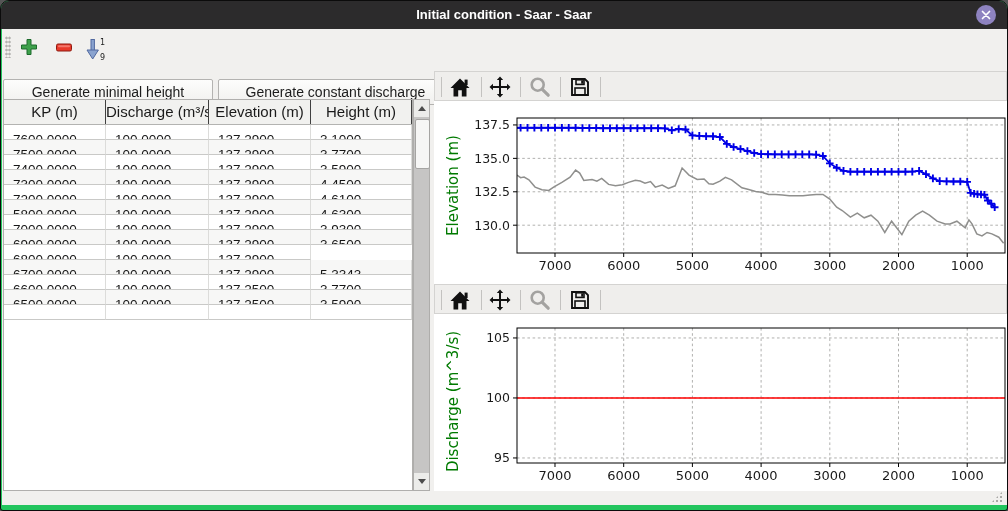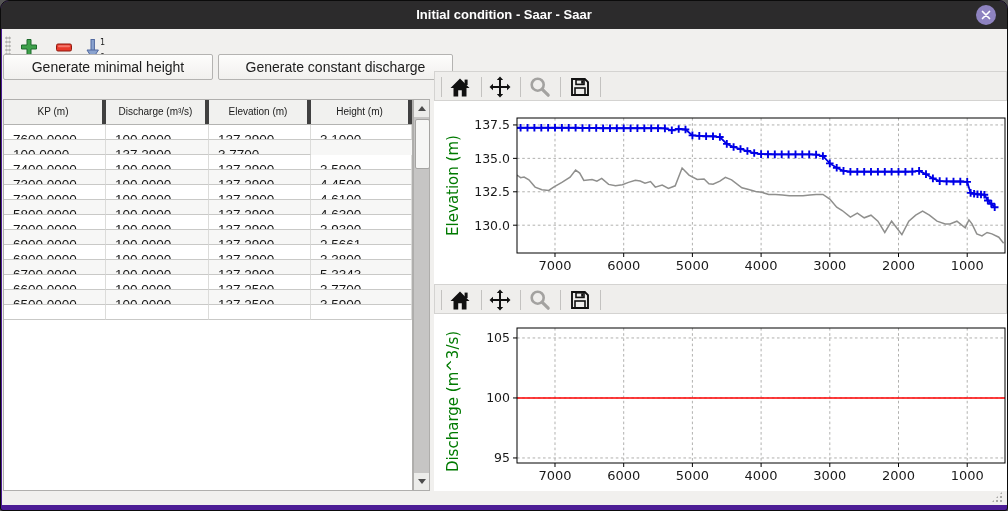--- a/index.html
+++ b/index.html
@@ -1,39 +1,39 @@
 <!DOCTYPE html>
 <html><head>
 <meta charset="utf-8">
 <style>
   html,body{margin:0;padding:0;background:#555;}
-  .window{position:relative;width:1008px;height:511px;background:#4c1d95;border:1px solid #0b0b0b;
+  .window{position:relative;width:1008px;height:511px;background:#22c55e;border:1px solid #0b0b0b;
           border-radius:9px 9px 3px 3px;overflow:hidden;box-sizing:border-box;
           font-family:"Liberation Sans",sans-serif;padding-left:16px;}
   .titlebar{position:absolute;left:0;top:0;width:100%;height:28px;background:#2c2b2c;}
   .title{display:block;line-height:27px;text-align:center;color:#ffffff;font-size:13px;font-weight:bold;}
   .close-btn{position:absolute;right:11px;top:4px;width:20px;height:20px;border-radius:50%;
              background:#8e83c0;display:flex;align-items:center;justify-content:center;cursor:pointer;}
   .main{position:absolute;left:1px;top:28px;width:1005px;height:462px;background:#f1f0ee;}
   
   .edit-toolbar{position:absolute;left:0;top:0;width:100%;height:34px;}
   .tb-handle{position:absolute;left:3px;top:7px;width:6px;height:22px;
              background-image:radial-gradient(#b3b2b0 1px, transparent 1.2px);background-size:3px 4px;}
   .tb-btn{position:absolute;top:6px;width:26px;height:26px;border:none;background:transparent;padding:2px;cursor:pointer;}
   
-  .gen-btn{position:absolute;top:25px;height:26px;background:linear-gradient(#fdfdfc,#f1f0ee);
+  .gen-btn{position:absolute;top:50px;height:26px;background:linear-gradient(#fdfdfc,#f1f0ee);
            border:1px solid #b4b3b1;border-radius:2px;font-family:"Liberation Sans",sans-serif;
            font-size:14px;color:#1c1c1c;cursor:pointer;}
   
   .table{position:absolute;left:1px;top:70px;width:410px;height:392px;background:#ffffff;
          border:1px solid #b0afad;box-sizing:border-box;overflow:hidden;}
   .thead{display:grid;grid-template-columns:102px 103px 102px 101px;height:24px;
          background:#f1f1ef;border-bottom:1px solid #b3b3b1;}
-  .thead .hcell{font-size:10px;color:#1a1a1a;text-align:center;line-height:24px;
-                border-right:4px solid #404040;overflow:hidden;white-space:nowrap;cursor:pointer;}
+  .thead .hcell{font-size:15px;color:#1a1a1a;text-align:center;line-height:24px;
+                border-right:1px solid #404040;overflow:hidden;white-space:nowrap;cursor:pointer;}
   .trow{display:grid;grid-template-columns:102px 103px 102px 101px;height:15px;}
   .trow.alt{background:#f7f7f6;}
   .tcell{font-size:13.5px;color:#161616;padding-left:9px;line-height:29.3px;
          border-right:1px solid #dcdcda;border-bottom:1px solid #c9c9c7;overflow:hidden;white-space:nowrap;}
   
   .scrollbar{position:absolute;left:411px;top:70px;width:17px;height:392px;background:#c6c5c4;
              border:1px solid #aeadab;box-sizing:border-box;}
   .sb-btn{position:absolute;left:0;width:15px;height:17px;background:#ececea;display:flex;
           align-items:center;justify-content:center;cursor:pointer;}
   .sb-btn.up{top:0;}
@@ -105,20 +105,21 @@
           <div class="hcell">Height (m)</div>
         </div>
       <div id="tbody">
           <div class="trow">
             <div class="tcell">7600.0000</div>
             <div class="tcell">100.0000</div>
             <div class="tcell">137.2900</div>
             <div class="tcell">3.1000</div>
           </div>
           <div class="trow alt">
+            <div class="tcell">7500.0000</div>
             <div class="tcell">100.0000</div>
             <div class="tcell">137.2900</div>
             <div class="tcell">3.7700</div>
           </div>
           <div class="trow">
             <div class="tcell">7400.0000</div>
             <div class="tcell">100.0000</div>
             <div class="tcell">137.2900</div>
             <div class="tcell">3.5900</div>
           </div>
@@ -143,27 +144,26 @@
           <div class="trow">
             <div class="tcell">7000.0000</div>
             <div class="tcell">100.0000</div>
             <div class="tcell">137.2900</div>
             <div class="tcell">3.9300</div>
           </div>
           <div class="trow alt">
             <div class="tcell">6900.0000</div>
             <div class="tcell">100.0000</div>
             <div class="tcell">137.2900</div>
-            <div class="tcell">2.5661</div>
+            <div class="tcell">3.6500</div>
           </div>
           <div class="trow">
             <div class="tcell">6800.0000</div>
             <div class="tcell">100.0000</div>
             <div class="tcell">137.2900</div>
-            <div class="tcell">3.3800</div>
           </div>
           <div class="trow alt">
             <div class="tcell">6700.0000</div>
             <div class="tcell">100.0000</div>
             <div class="tcell">137.2900</div>
             <div class="tcell">5.3343</div>
           </div>
           <div class="trow">
             <div class="tcell">6600.0000</div>
             <div class="tcell">100.0000</div>

